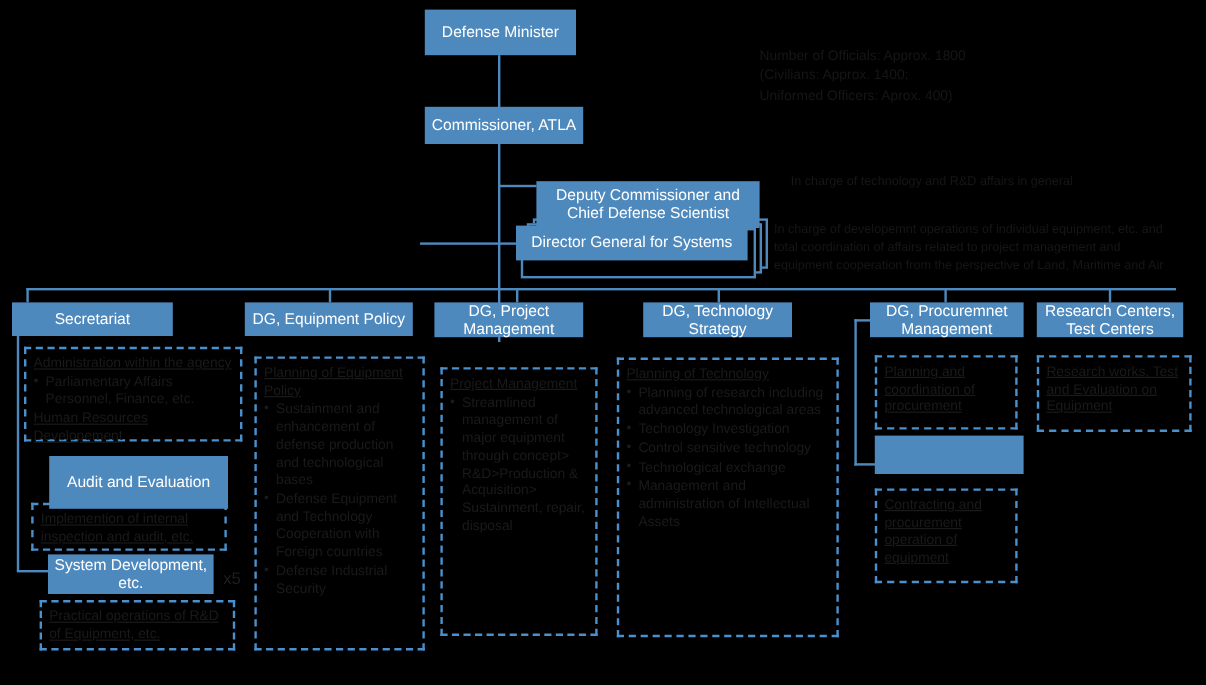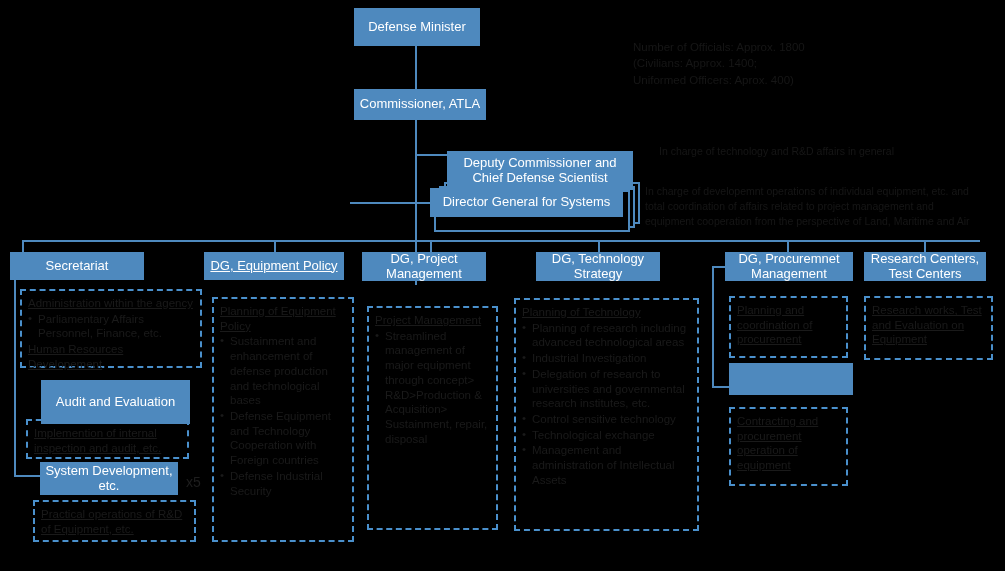--- a/index.html
+++ b/index.html
@@ -136,21 +136,21 @@
   <div class="plain note-sm" style="left:645px;top:184px;width:362px;">In charge of developemnt operations of individual equipment, etc. and
 total coordination of affairs related to project management and
 equipment cooperation from the perspective of Land, Maritime and Air</div>
 
   <div class="xmark" style="left:186px;top:474px;">x5</div>
 
   <div class="box" style="left:10px;top:252px;width:134px;height:28px;">
     <span>Secretariat</span>
   </div>
 
-  <div class="box" style="left:204px;top:252px;width:140px;height:28px;text-decoration:underline;">
+  <div class="box" style="left:204px;top:252px;width:140px;height:28px;">
     <span>DG, Equipment Policy</span>
   </div>
 
   <div class="box" style="left:362px;top:252px;width:124px;height:29px;">
     <span>DG, Project Management</span>
   </div>
 
   <div class="box" style="left:536px;top:252px;width:124px;height:29px;justify-content:center;">
     <span>DG, Technology Strategy</span>
   </div>
@@ -200,22 +200,21 @@
     <span class="hd">Project Management</span>
     <ul>
       <li>Streamlined management of major equipment through concept&gt; R&amp;D&gt;Production &amp; Acquisition&gt; Sustainment, repair, disposal</li>
     </ul>
   </div>
 
   <div class="dash" style="left:514px;top:298px;width:185px;height:233px;">
     <span class="hd">Planning of Technology</span>
     <ul>
       <li>Planning of research including advanced technological areas</li>
-      <li>Industrial Investigation</li>
-      <li>Delegation of research to universities and governmental research institutes, etc.</li>
+      <li>Technology Investigation</li>
       <li>Control sensitive technology</li>
       <li>Technological exchange</li>
       <li>Management and administration of Intellectual Assets</li>
     </ul>
   </div>
 
   <div class="dash" style="left:729px;top:296px;width:119px;height:62px;">
     <span class="hd">Planning and coordination of procurement</span>
   </div>
 

